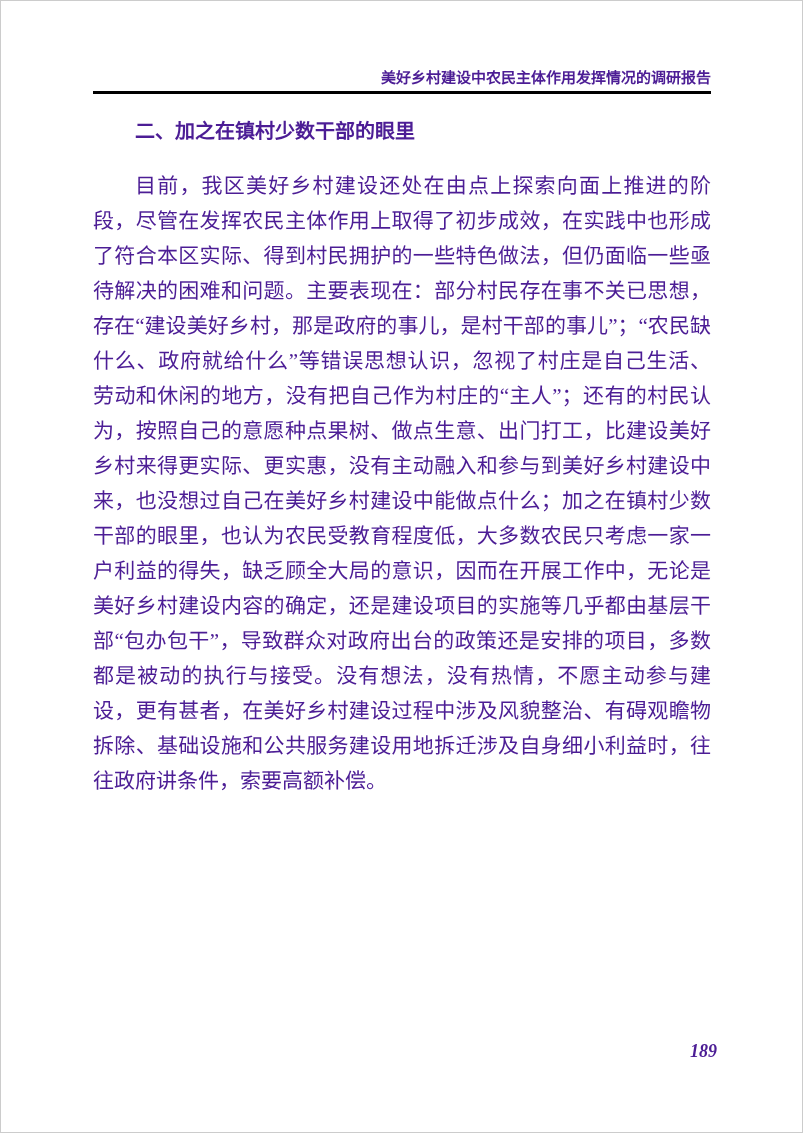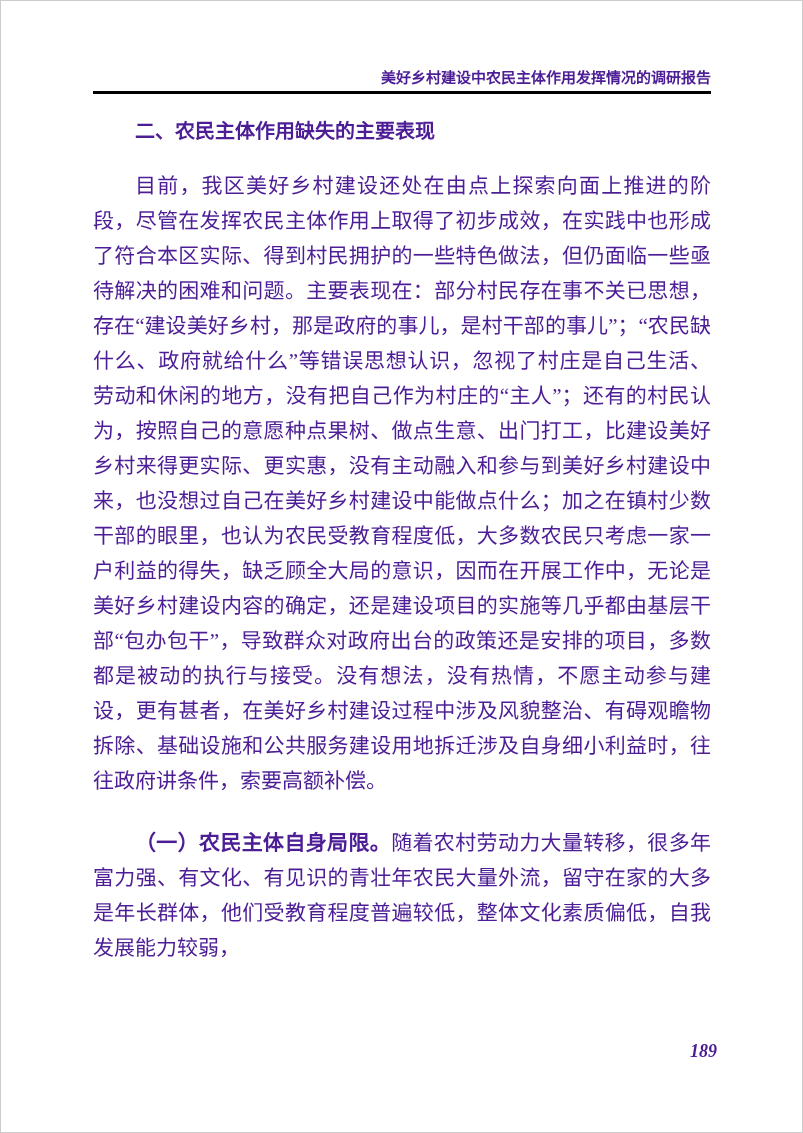--- a/index.html
+++ b/index.html
@@ -67,23 +67,22 @@
 <body>
 
 <div class="page">
   <div class="content">
 
     <div class="running-header">
       <span>美好乡村建设中农民主体作用发挥情况的调研报告</span>
     </div>
 
 
-    <h2 class="section-heading heading-2">二、农民主体作用缺失的主要表现</h2>
+    <h2 class="section-heading heading-2">二、加之在镇村少数干部的眼里</h2>
 
     <p class="body-text para-indent">目前，我区美好乡村建设还处在由点上探索向面上推进的阶段，尽管在发挥农民主体作用上取得了初步成效，在实践中也形成了符合本区实际、得到村民拥护的一些特色做法，但仍面临一些亟待解决的困难和问题。主要表现在：部分村民存在事不关已思想，存在“建设美好乡村，那是政府的事儿，是村干部的事儿”；“农民缺什么、政府就给什么”等错误思想认识，忽视了村庄是自己生活、劳动和休闲的地方，没有把自己作为村庄的“主人”；还有的村民认为，按照自己的意愿种点果树、做点生意、出门打工，比建设美好乡村来得更实际、更实惠，没有主动融入和参与到美好乡村建设中来，也没想过自己在美好乡村建设中能做点什么；加之在镇村少数干部的眼里，也认为农民受教育程度低，大多数农民只考虑一家一户利益的得失，缺乏顾全大局的意识，因而在开展工作中，无论是美好乡村建设内容的确定，还是建设项目的实施等几乎都由基层干部“包办包干”，导致群众对政府出台的政策还是安排的项目，多数都是被动的执行与接受。没有想法，没有热情，不愿主动参与建设，更有甚者，在美好乡村建设过程中涉及风貌整治、有碍观瞻物拆除、基础设施和公共服务建设用地拆迁涉及自身细小利益时，往往政府讲条件，索要高额补偿。</p>
 
 
-    <p class="body-text para-indent"><span class="para-lead">（一）农民主体自身局限。</span><span>随着农村劳动力大量转移，很多年富力强、有文化、有见识的青壮年农民大量外流，留守在家的大多是年长群体，他们受教育程度普遍较低，整体文化素质偏低，自我发展能力较弱，</span></p>
 
   </div>
 
   <div class="page-number">189</div>
 </div>
 
 </body></html>

